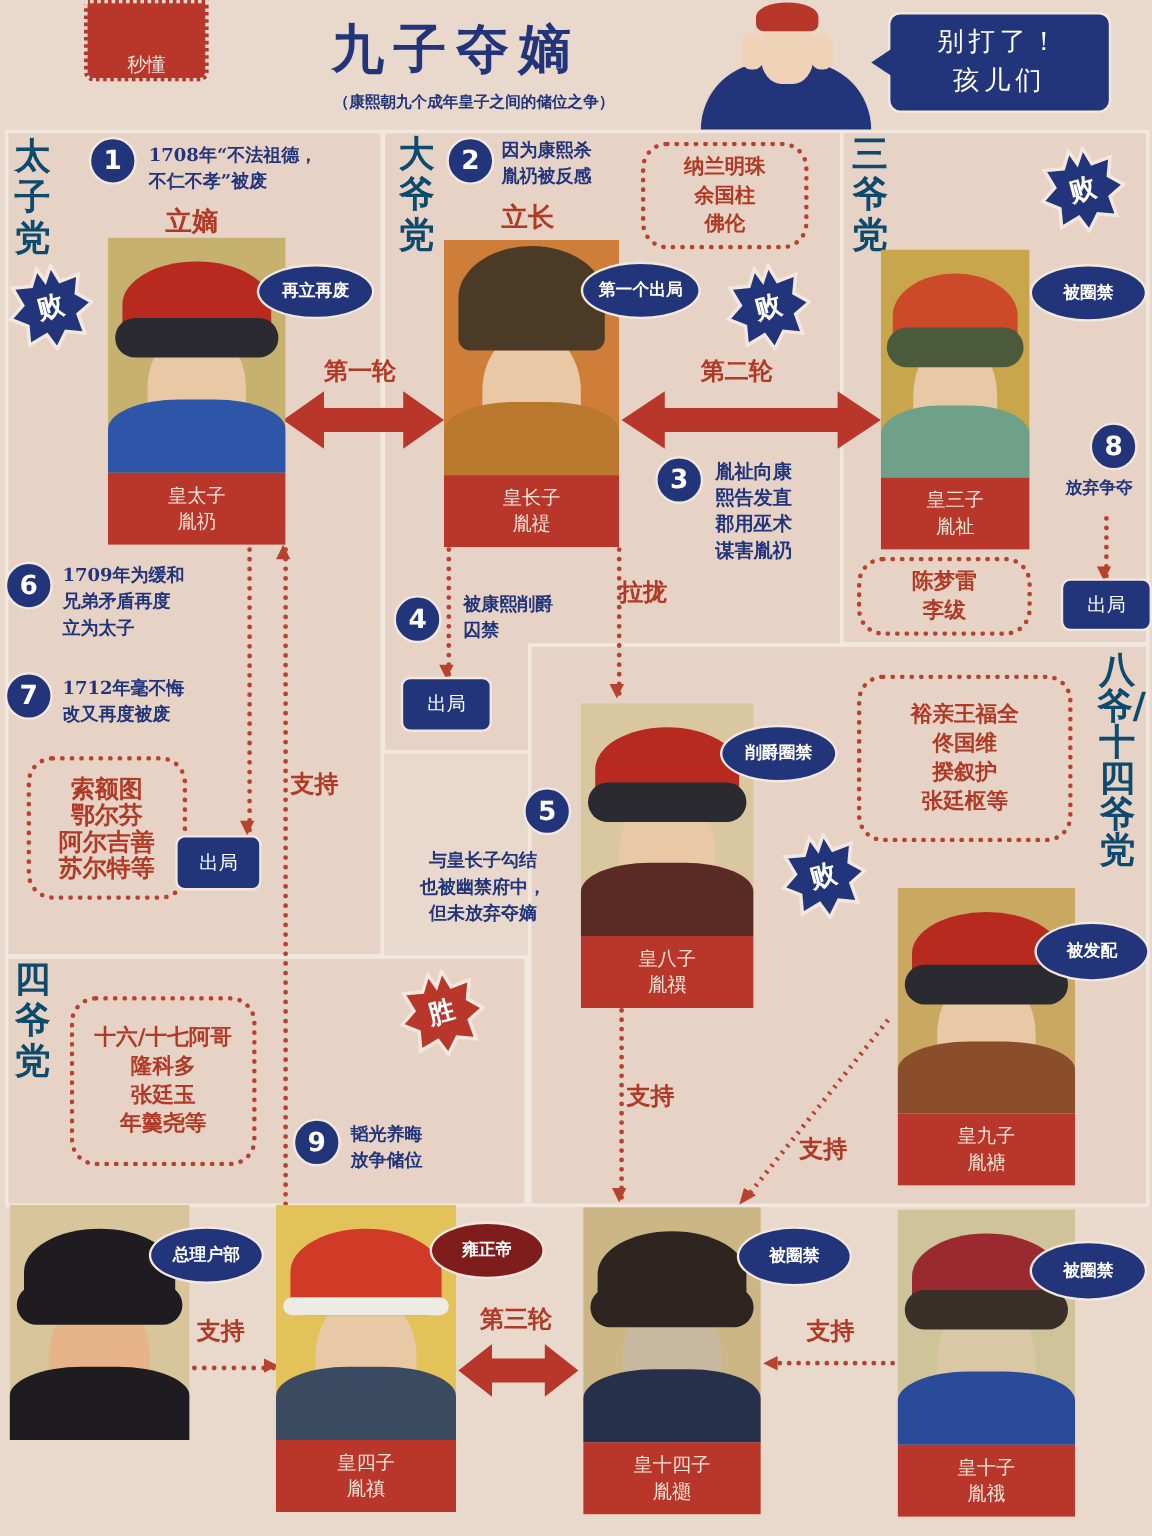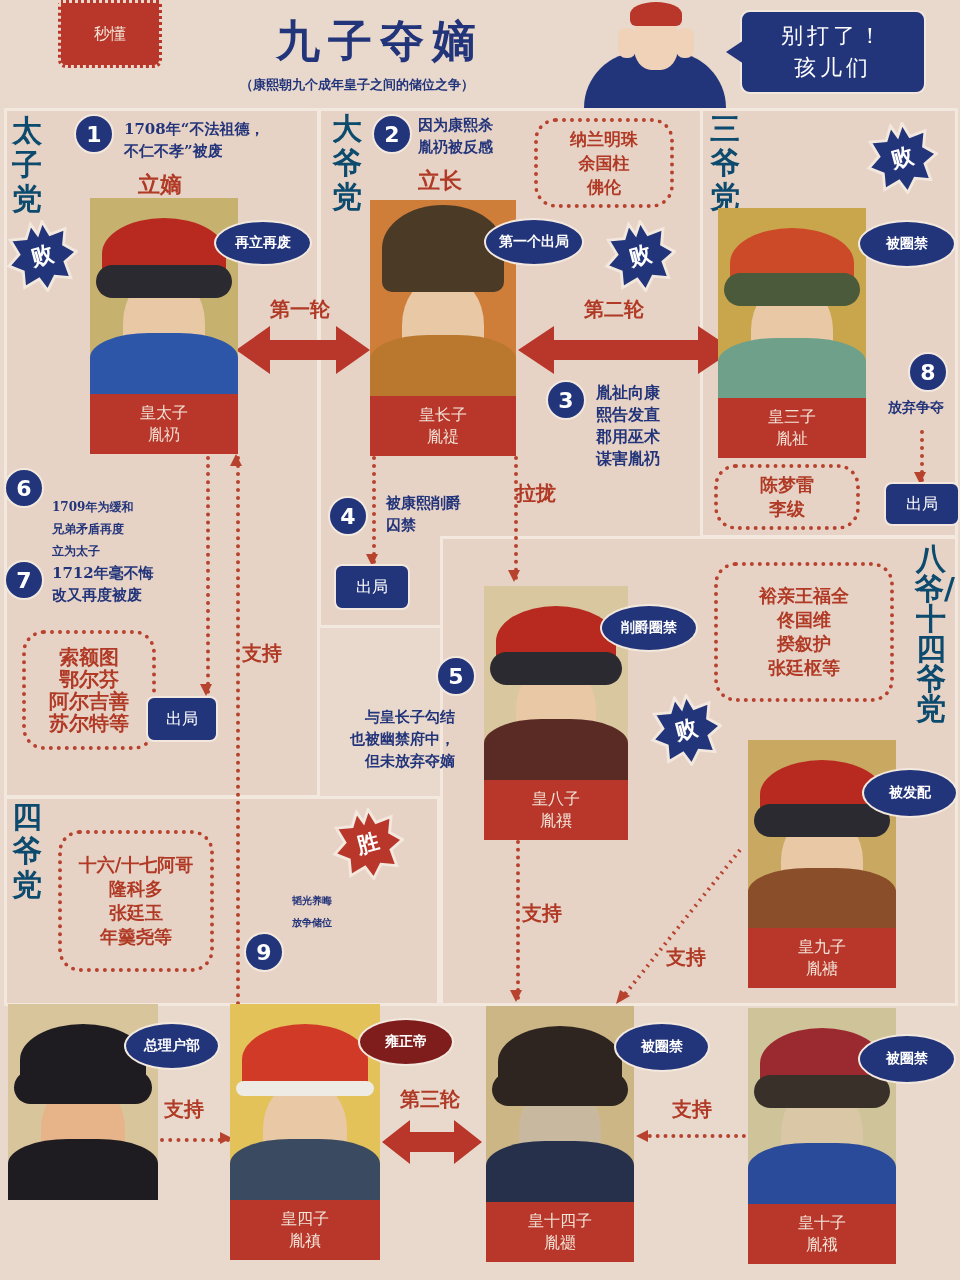--- a/index.html
+++ b/index.html
@@ -32,25 +32,25 @@
 </style>
 </head>
 <body>
 
 <div class="panel" style="left:4px;top:108px;width:316px;height:690px"></div>
 <div class="panel" style="left:318px;top:108px;width:386px;height:520px"></div>
 <div class="panel" style="left:700px;top:108px;width:258px;height:430px"></div>
 <div class="panel" style="left:440px;top:536px;width:518px;height:470px"></div>
 <div class="panel" style="left:4px;top:796px;width:436px;height:210px"></div>
 
-<div class="abs" style="left:58px;top:0;width:104px;height:68px;background:#b8372a;border-radius:0 0 8px 8px;display:flex;align-items:center;justify-content:center;border:3px dotted #e9d9cd">
+<div class="abs" style="left:70px;top:0;width:104px;height:68px;background:#b8372a;border-radius:0 0 8px 8px;display:flex;align-items:flex-end;justify-content:center;border:3px dotted #e9d9cd">
   <span style="color:#f3e4d8;font-size:16px">秒懂</span>
 </div>
 <div class="abs" style="left:250px;top:12px;width:260px;text-align:center;font-size:44px;font-weight:bold;color:#22347a;font-family:'DejaVu Serif','Liberation Serif',serif;letter-spacing:8px">九子夺嫡</div>
-<div class="abs" style="left:240px;top:76px;width:310px;text-align:left;font-size:13px;font-weight:bold;color:#22347a">（康熙朝九个成年皇子之间的储位之争）</div>
+<div class="abs" style="left:240px;top:76px;width:310px;text-align:center;font-size:13px;font-weight:bold;color:#22347a">（康熙朝九个成年皇子之间的储位之争）</div>
 
 <div class="abs" style="left:584px;top:0;width:142px;height:108px">
   <div style="position:absolute;left:0;right:0;bottom:0;height:56px;background:#22347a;border-radius:60px 60px 0 0"></div>
   <div style="position:absolute;left:50px;top:14px;width:44px;height:56px;background:#efd2b8;border-radius:40%"></div>
   <div style="position:absolute;left:46px;top:2px;width:52px;height:24px;background:#b8372a;border-radius:50% 50% 6px 6px"></div>
   <div style="position:absolute;left:34px;top:28px;width:18px;height:30px;background:#efd2b8;border-radius:8px"></div>
   <div style="position:absolute;left:92px;top:28px;width:18px;height:30px;background:#efd2b8;border-radius:8px"></div>
 </div>
 <div class="abs" style="left:740px;top:10px;width:186px;height:84px;background:#22347a;border-radius:10px;border:2px solid #f3e8de;display:flex;align-items:center;justify-content:center">
   <div style="position:absolute;left:-16px;top:28px;width:0;height:0;border-top:12px solid transparent;border-bottom:12px solid transparent;border-right:18px solid #22347a"></div>
@@ -79,38 +79,38 @@
 <div class="note" style="left:596px;top:382px;font-size:16px">胤祉向康
 熙告发直
 郡用巫术
 谋害胤礽</div>
 
 <div class="num" style="left:328px;top:496px">4</div>
 <div class="note" style="left:386px;top:492px;font-size:15px">被康熙削爵
 囚禁</div>
 
 <div class="num" style="left:436px;top:656px">5</div>
-<div class="note" style="left:350px;top:706px;font-size:15px;text-align:right">与皇长子勾结
+<div class="note" style="left:350px;top:706px;font-size:15px;text-align:center">与皇长子勾结
 也被幽禁府中，
 但未放弃夺嫡</div>
 
 <div class="num" style="left:4px;top:468px">6</div>
-<div class="note" style="left:52px;top:496px;font-size:12px">1709年为缓和
+<div class="note" style="left:52px;top:468px;font-size:15px">1709年为缓和
 兄弟矛盾再度
 立为太子</div>
 
 <div class="num" style="left:4px;top:560px">7</div>
 <div class="note" style="left:52px;top:562px;font-size:15px">1712年毫不悔
 改又再度被废</div>
 
 <div class="num" style="left:908px;top:352px">8</div>
 <div class="note" style="left:888px;top:396px;font-size:14px;white-space:nowrap">放弃争夺</div>
 
 <div class="num" style="left:244px;top:932px">9</div>
-<div class="note" style="left:292px;top:890px;font-size:10px">韬光养晦
+<div class="note" style="left:292px;top:934px;font-size:15px">韬光养晦
 放争储位</div>
 
 <div class="dotbox" style="left:534px;top:118px;width:140px;height:90px;font-size:17px">纳兰明珠
 余国柱
 佛伦</div>
 <div class="dotbox" style="left:714px;top:464px;width:146px;height:66px">陈梦雷
 李绂</div>
 <div class="dotbox" style="left:22px;top:630px;width:134px;height:120px;font-size:20px;line-height:22px">索额图
 鄂尔芬
 阿尔吉善
@@ -179,21 +179,21 @@
 <div class="portrait" style="left:370px;top:200px;width:146px;height:256px">
   <div class="bg" style="background:#cf7e3a"></div>
     <div class="face"></div>
     <div class="hat" style="background:#4b3a26;top:2%;height:34%;border-radius:50% 50% 10px 10px"></div>
     <div class="beard" style="border-top-color:#3a2a1e"></div>
     <div class="robe" style="background:#b9782e"></div>
   <div class="label"><span>皇长子</span><br><span>胤禔</span></div>
 </div>
 <div class="bubble" style="left:484px;top:218px;width:100px;height:48px">第一个出局</div>
 
-<div class="portrait" style="left:718px;top:208px;width:148px;height:250px">
+<div class="portrait" style="left:734px;top:208px;width:124px;height:250px">
   <div class="bg" style="background:#c9a64c"></div>
     <div class="face"></div>
     <div class="hat" style="background:#cc4a28"></div>
     <div class="brim" style="background:#4a5a3a"></div>
     <div class="beard" style="border-top-color:#6a4a2a"></div>
     <div class="robe" style="background:#6ea08a"></div>
   <div class="label"><span>皇三子</span><br><span>胤祉</span></div>
 </div>
 <div class="bubble" style="left:858px;top:220px;width:98px;height:48px">被圈禁</div>
 

